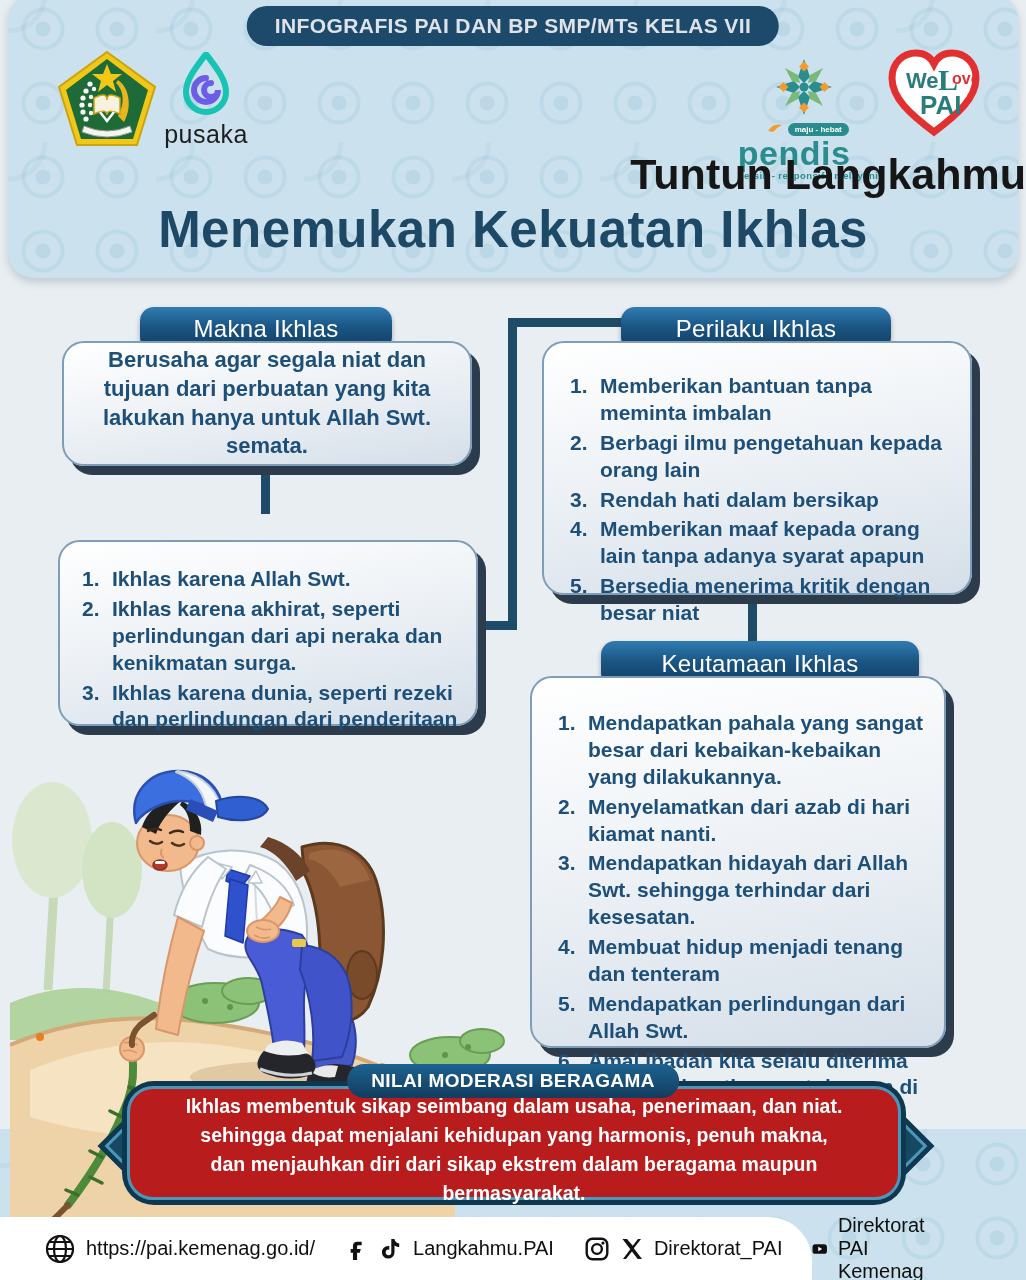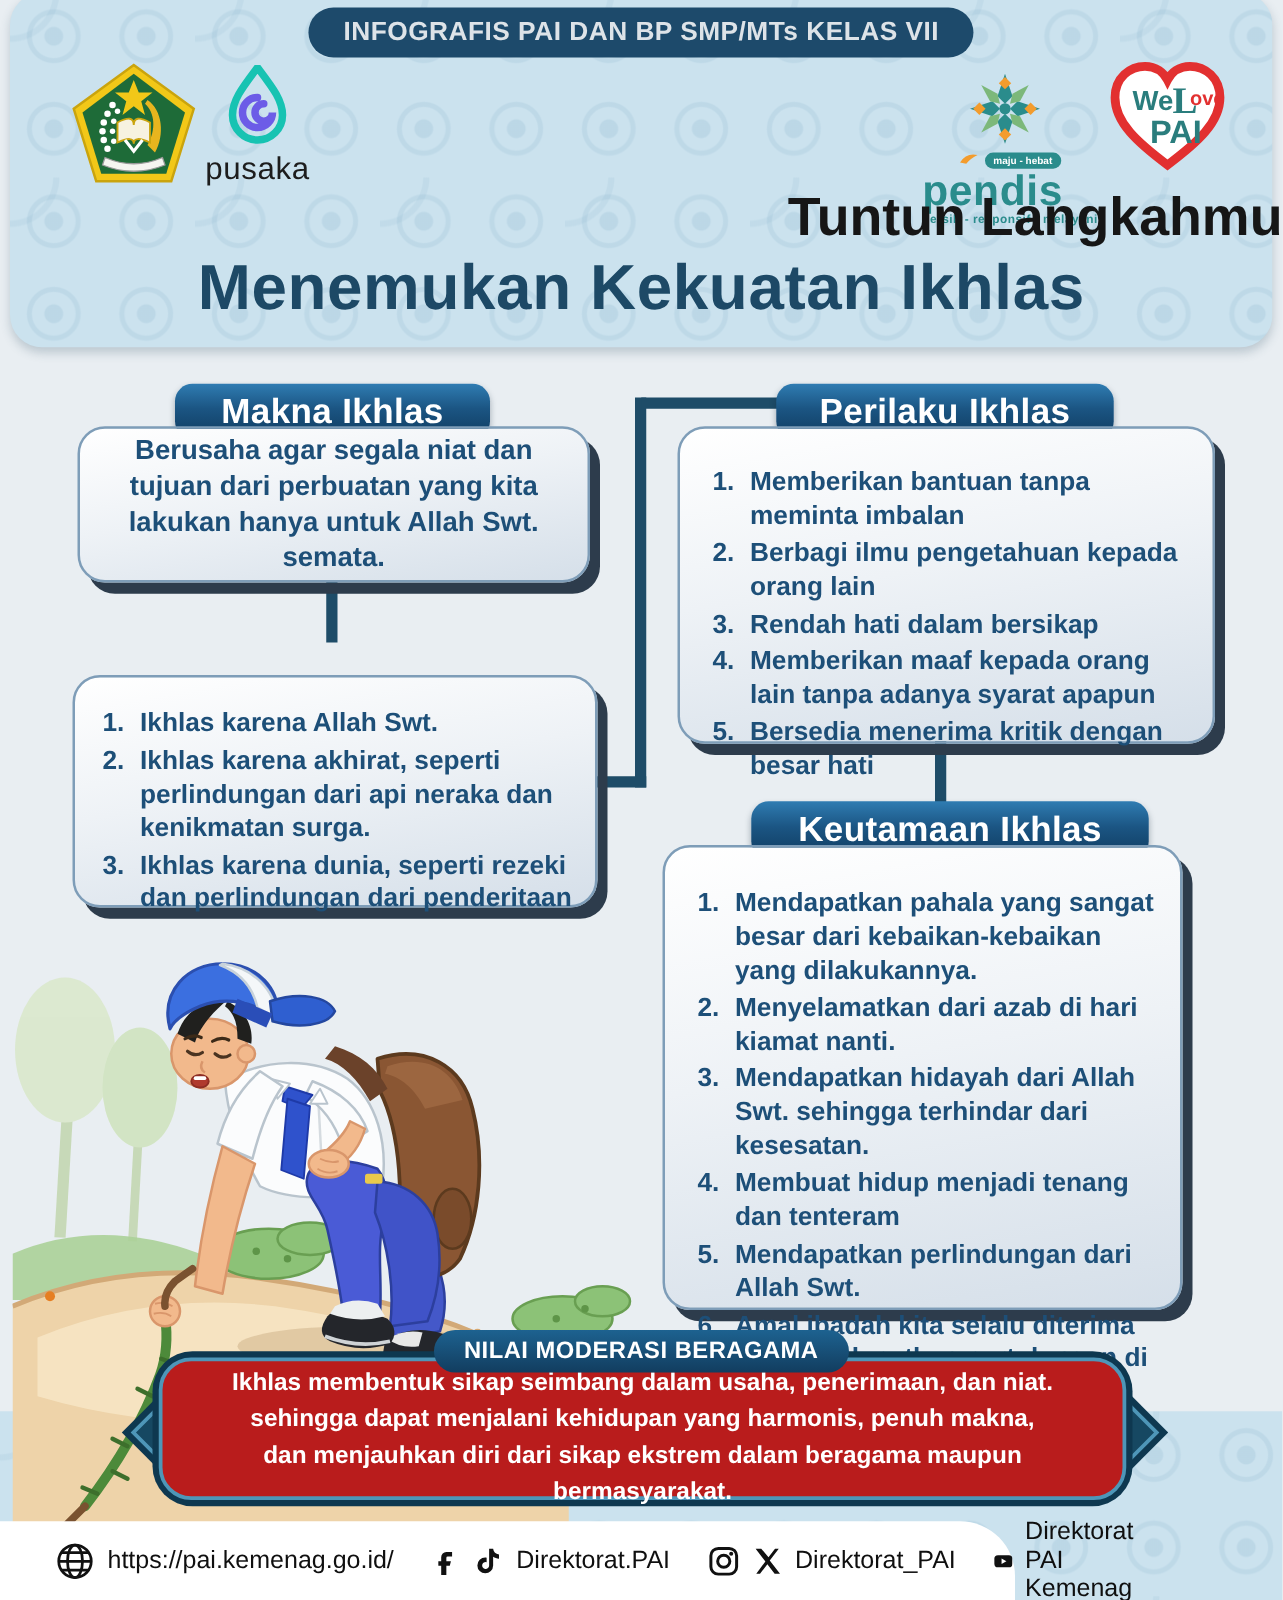--- a/index.html
+++ b/index.html
@@ -46,21 +46,21 @@
   #pendis-badge{display:inline-block;background:#2a8c8c;color:#fff;font-size:8px;font-weight:700;
     padding:2px 7px;border-radius:8px;}
   #pendis-tagline{font-size:9.5px;font-weight:700;color:#2a8c8c;letter-spacing:.4px;}
 
   
   .connector{background:#1e4c68;z-index:2;}
 
   
   .sec-header{height:44px;border-radius:14px;display:flex;align-items:center;justify-content:center;
     background:linear-gradient(180deg,#2f7cb2 0%,#1b5583 45%,#0f3b5f 100%);
-    color:#fff;font-size:28px;font-weight:700;letter-spacing:.3px;z-index:4;
+    color:#fff;font-size:24px;font-weight:400;letter-spacing:.3px;z-index:4;
     box-shadow:0 3px 5px rgba(20,40,60,.35);text-align:right;}
 
   
   .card{background:linear-gradient(170deg,#ffffff 0%,#eef2f6 45%,#d5dfe9 100%);
     border:2px solid #7e9db8;border-radius:22px;box-shadow:8px 9px 0 #2d3c4c;
     color:#1d4f78;font-weight:600;z-index:5;box-sizing:border-box;}
   #makna-card{padding:26px 24px;display:flex;align-items:center;justify-content:center;
     text-align:center;font-size:22px;line-height:1.3;}
   .card ol{list-style:none;margin:0;padding:0;counter-reset:item;}
   .card ol li{counter-increment:item;position:relative;padding-left:30px;font-size:21px;line-height:1.28;margin-bottom:3px;}
@@ -204,21 +204,21 @@
       </ol>
   </div>
 
   <div class="abs sec-header" style="left:621px;top:307px;width:270px;">Perilaku Ikhlas</div>
   <div class="abs card" style="left:542px;top:341px;width:430px;height:254px;padding:30px 14px 8px 26px;">
     <ol>
         <li>Memberikan bantuan tanpa meminta imbalan</li>
         <li>Berbagi ilmu pengetahuan kepada orang lain</li>
         <li>Rendah hati dalam bersikap</li>
         <li>Memberikan maaf kepada orang lain tanpa adanya syarat apapun</li>
-        <li>Bersedia menerima kritik dengan besar hati</li>
+        <li>Bersedia menerima kritik dengan besar niat</li>
       </ol>
   </div>
 
   <div class="abs sec-header" style="left:601px;top:641px;width:318px;height:46px;">Keutamaan Ikhlas</div>
   <div class="abs card" style="left:530px;top:676px;width:416px;height:372px;padding:32px 12px 8px 26px;">
     <ol>
         <li>Mendapatkan pahala yang sangat besar dari kebaikan-kebaikan yang dilakukannya.</li>
         <li>Menyelamatkan dari azab di hari kiamat nanti.</li>
         <li>Mendapatkan hidayah dari Allah Swt. sehingga terhindar dari kesesatan.</li>
         <li>Membuat hidup menjadi tenang dan tenteram</li>
@@ -348,21 +348,21 @@
     </div>
     <div class="footer-item" style="margin-left:32px;">
       <span class="footer-icons">
         <svg width="22" height="26" viewBox="0 0 24 24">
           <path d="M14 4 h-3 a4.5 4.5 0 0 0 -4.5 4.5 V12 H4 v4 h2.5 v8 h4.5 v-8 h3 l1 -4 h-4 V9 a1.2 1.2 0 0 1 1.2 -1.2 H16 V4 Z" fill="#111"></path>
         </svg>
         <svg width="24" height="26" viewBox="0 0 24 24">
           <path d="M15.5 2 c.4 2.6 2 4.2 4.7 4.5 v3.4 c-1.8 0 -3.4 -.6 -4.7 -1.5 v6.9 a6.3 6.3 0 1 1 -6.3 -6.3 c.4 0 .7 0 1.1 .1 v3.6 a2.8 2.8 0 1 0 2 2.7 V2 Z" fill="#111"></path>
         </svg>
       </span>
-      <span>Direktorat.PAI</span>
+      <span>Langkahmu.PAI</span>
     </div>
     <div class="footer-item" style="margin-left:30px;justify-content:center;">
       <span class="footer-icons">
         <svg width="26" height="26" viewBox="0 0 24 24">
           <rect x="2.5" y="2.5" width="19" height="19" rx="5.5" fill="none" stroke="#111" stroke-width="2.2"></rect>
           <circle cx="12" cy="12" r="4.5" fill="none" stroke="#111" stroke-width="2.2"></circle>
           <circle cx="17.5" cy="6.5" r="1.5" fill="#111"></circle>
         </svg>
         <svg width="24" height="24" viewBox="0 0 24 24">
           <path d="M2.5 2 l7.8 10.2 L3 22 h3 l5.9 -7.6 L17.7 22 H22 l-8.2 -10.7 L21 2 h-3 l-5.2 6.7 L7 2 Z" fill="#111"></path>

